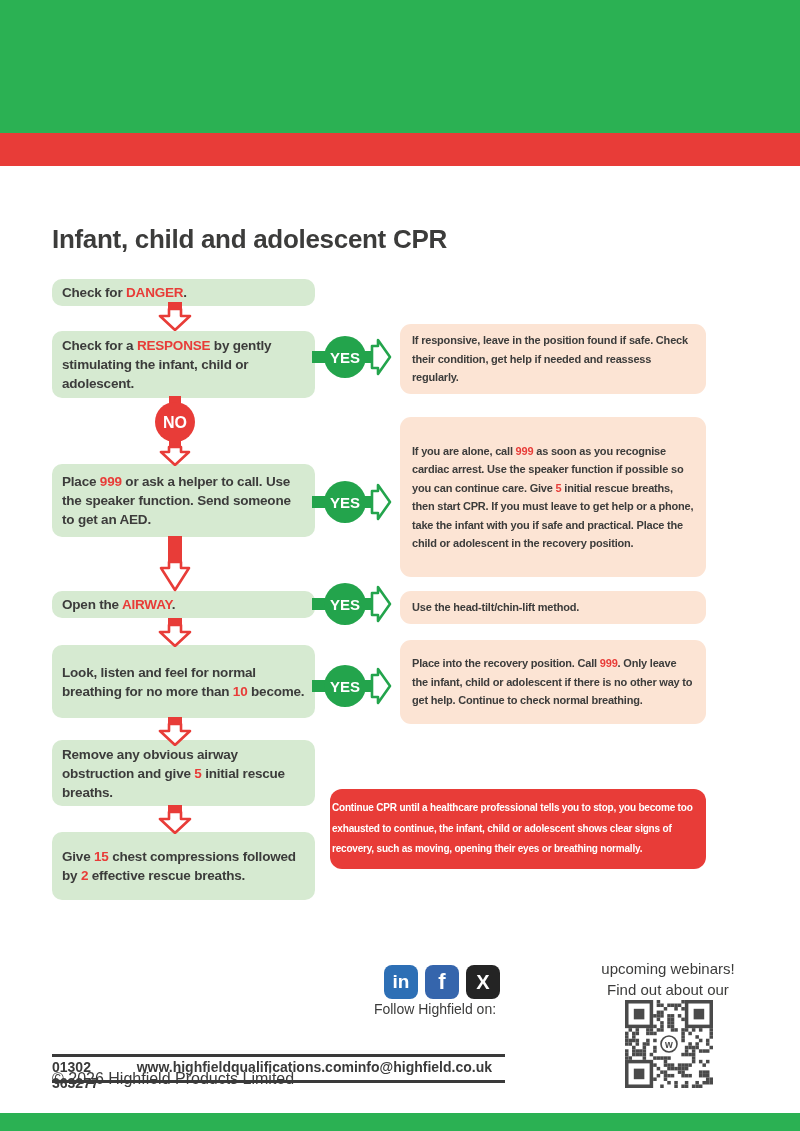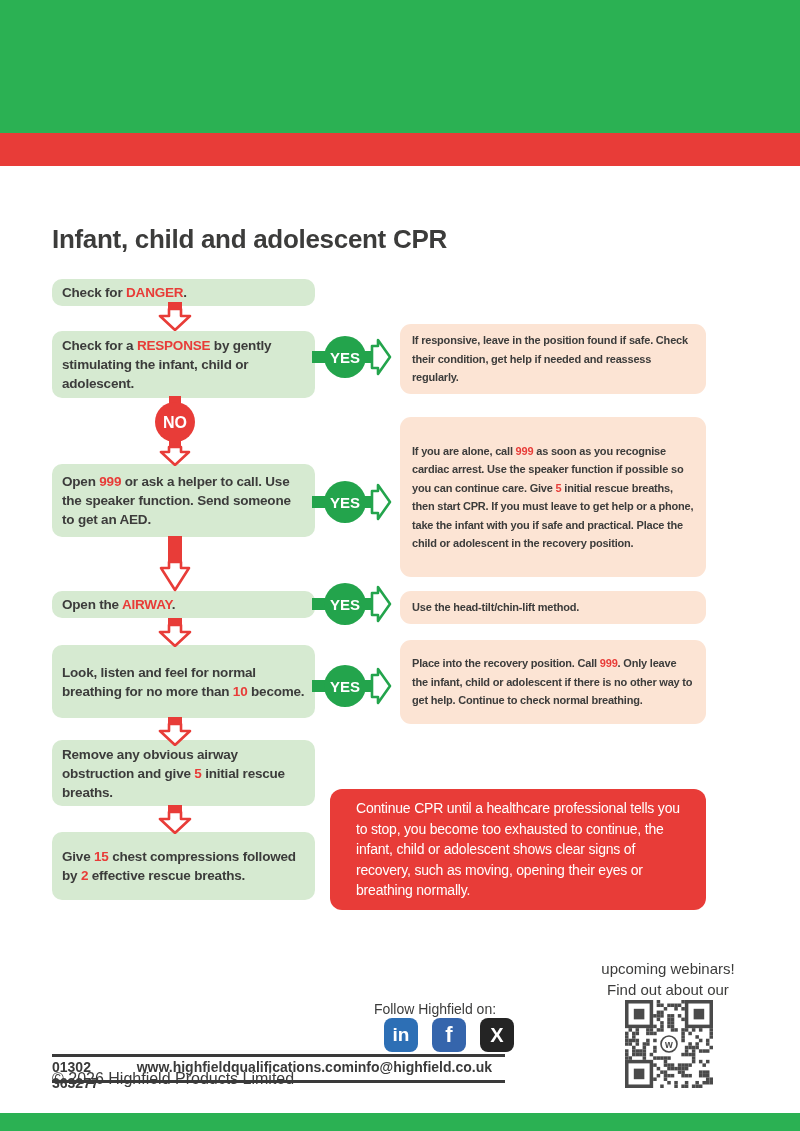--- a/index.html
+++ b/index.html
@@ -18,28 +18,28 @@
     color:var(--ink);font-size:13.5px;font-weight:bold;line-height:19px;letter-spacing:-0.2px;
     padding:4px 10px;display:flex;align-items:center}
   .stepbox>div{width:100%}
   .respbox{position:absolute;left:400px;width:306px;background:var(--peach);border-radius:11px;
     color:var(--ink);font-size:11px;font-weight:bold;line-height:18.5px;letter-spacing:-0.2px;
     padding:7px 12px;display:flex;align-items:center}
   .respbox>div{width:100%}
   .accent{color:var(--red)}
   .arrow{position:absolute}
   .continuebox{position:absolute;left:330px;top:789px;width:376px;background:var(--red);
-    border-radius:12px;color:#fff;font-size:14px;font-weight:normal;line-height:20.5px;
-    letter-spacing:-0.2px;padding:9px 26px}
+    border-radius:12px;color:#fff;font-size:10px;font-weight:bold;line-height:20.5px;
+    letter-spacing:-0.2px;padding:9px 2px}
   .webinar{position:absolute;left:572px;top:958px;width:192px;text-align:center;
     font-size:15px;line-height:21px;color:var(--ink)}
   .qr{position:absolute;left:625px;top:1000px;width:88px;height:88px}
   .copyright{position:absolute;left:52px;top:1070px;font-size:16px;font-weight:normal;color:#3a3a3a}
   .follow{position:absolute;left:352px;top:1001px;width:166px;text-align:center;font-size:14px;color:var(--ink)}
-  .social{position:absolute;left:384px;top:1018px;display:flex;gap:14px}
+  .social{position:absolute;left:384px;top:965px;display:flex;gap:7px}
   .sicon{width:34px;height:34px;border-radius:8px;color:#fff;display:flex;align-items:center;
     justify-content:center;font-weight:bold;font-size:19px}
   .sicon.li{background:#2d6fb5}
   .sicon.fb{background:#3565ac;font-size:22px}
   .sicon.x{background:#242424;font-size:20px}
   .rule{position:absolute;left:52px;width:453px;height:3px;background:#3a3a3a}
   .rule.r1{top:1054px}
   .rule.r2{top:1080px}
   .contact{position:absolute;left:52px;top:1059px;width:440px;display:flex;
     justify-content:space-between;font-size:14px;font-weight:bold;color:#3a3a3a}
@@ -54,21 +54,21 @@
 
   <h1 class="title">Infant, child and adolescent CPR</h1>
 
   <div class="stepbox" style="top:331px;min-height:67px">
       <div><span>Check for a </span><span class="accent">RESPONSE</span><span> by gently stimulating the infant, child or adolescent.</span></div>
     </div>
   <div class="stepbox" style="top:279px;min-height:25px">
       <div><span>Check for </span><span class="accent">DANGER</span><span>.</span></div>
     </div>
   <div class="stepbox" style="top:464px;min-height:73px">
-      <div><span>Open </span><span class="accent">999</span><span> or ask a helper to call. Use the speaker function. Send someone to get an AED.</span></div>
+      <div><span>Place </span><span class="accent">999</span><span> or ask a helper to call. Use the speaker function. Send someone to get an AED.</span></div>
     </div>
   <div class="stepbox" style="top:591px;min-height:27px">
       <div><span>Open the </span><span class="accent">AIRWAY</span><span>.</span></div>
     </div>
   <div class="stepbox" style="top:645px;min-height:73px">
       <div><span>Look, listen and feel for normal breathing for no more than </span><span class="accent">10</span><span> become.</span></div>
     </div>
   <div class="stepbox" style="top:740px;min-height:66px">
       <div><span>Remove any obvious airway obstruction and give </span><span class="accent">5</span><span> initial rescue breaths.</span></div>
     </div>

